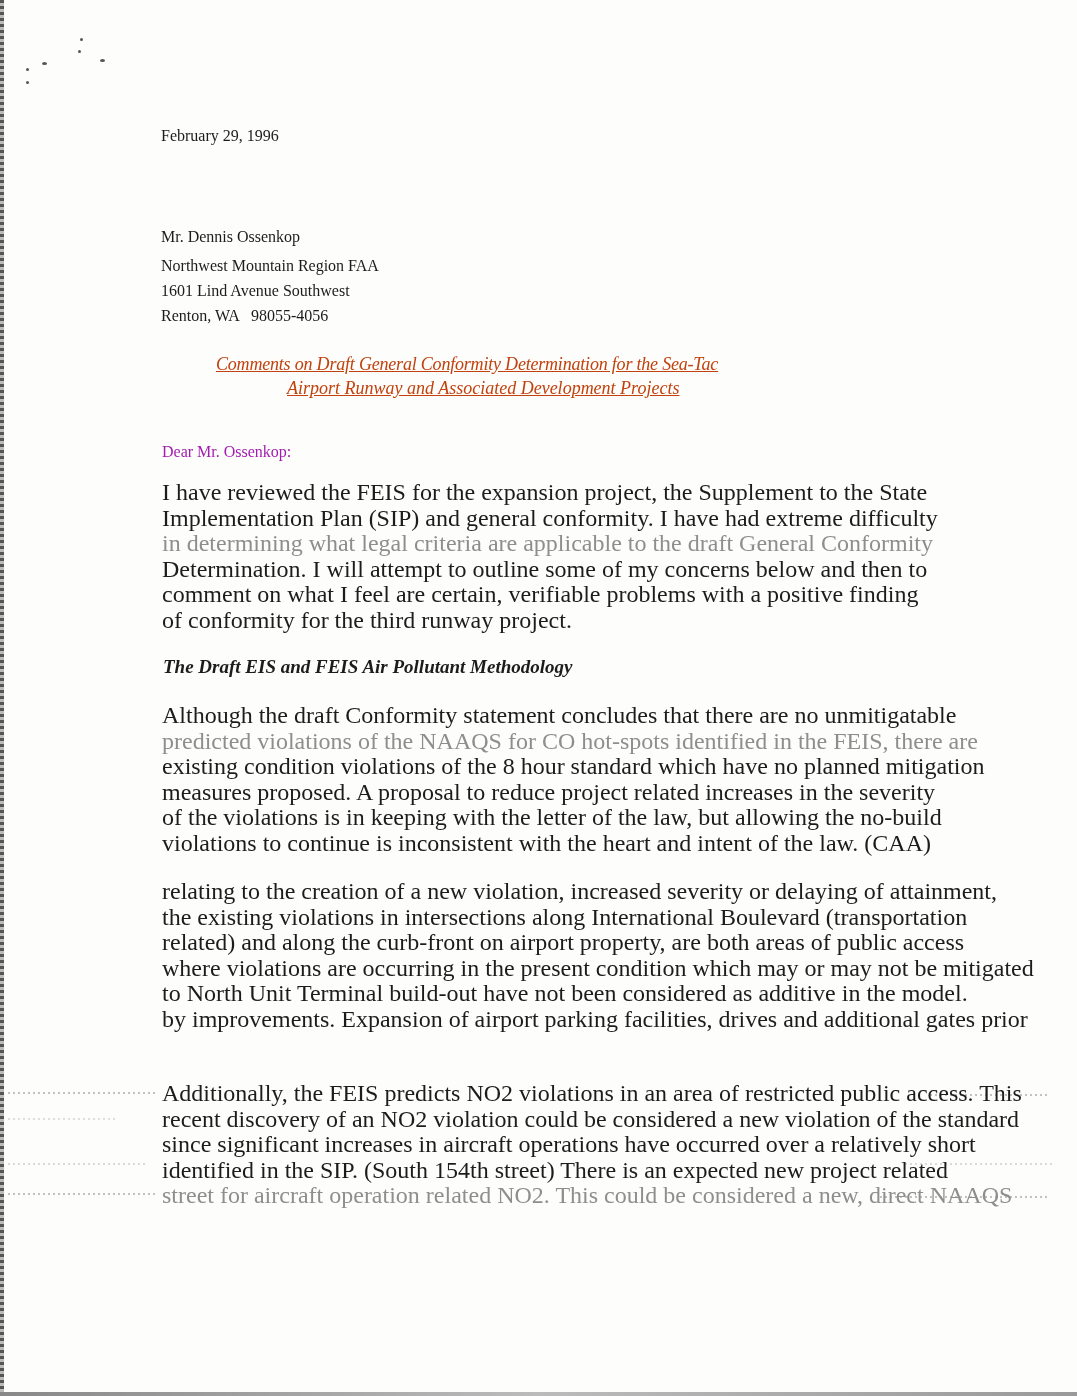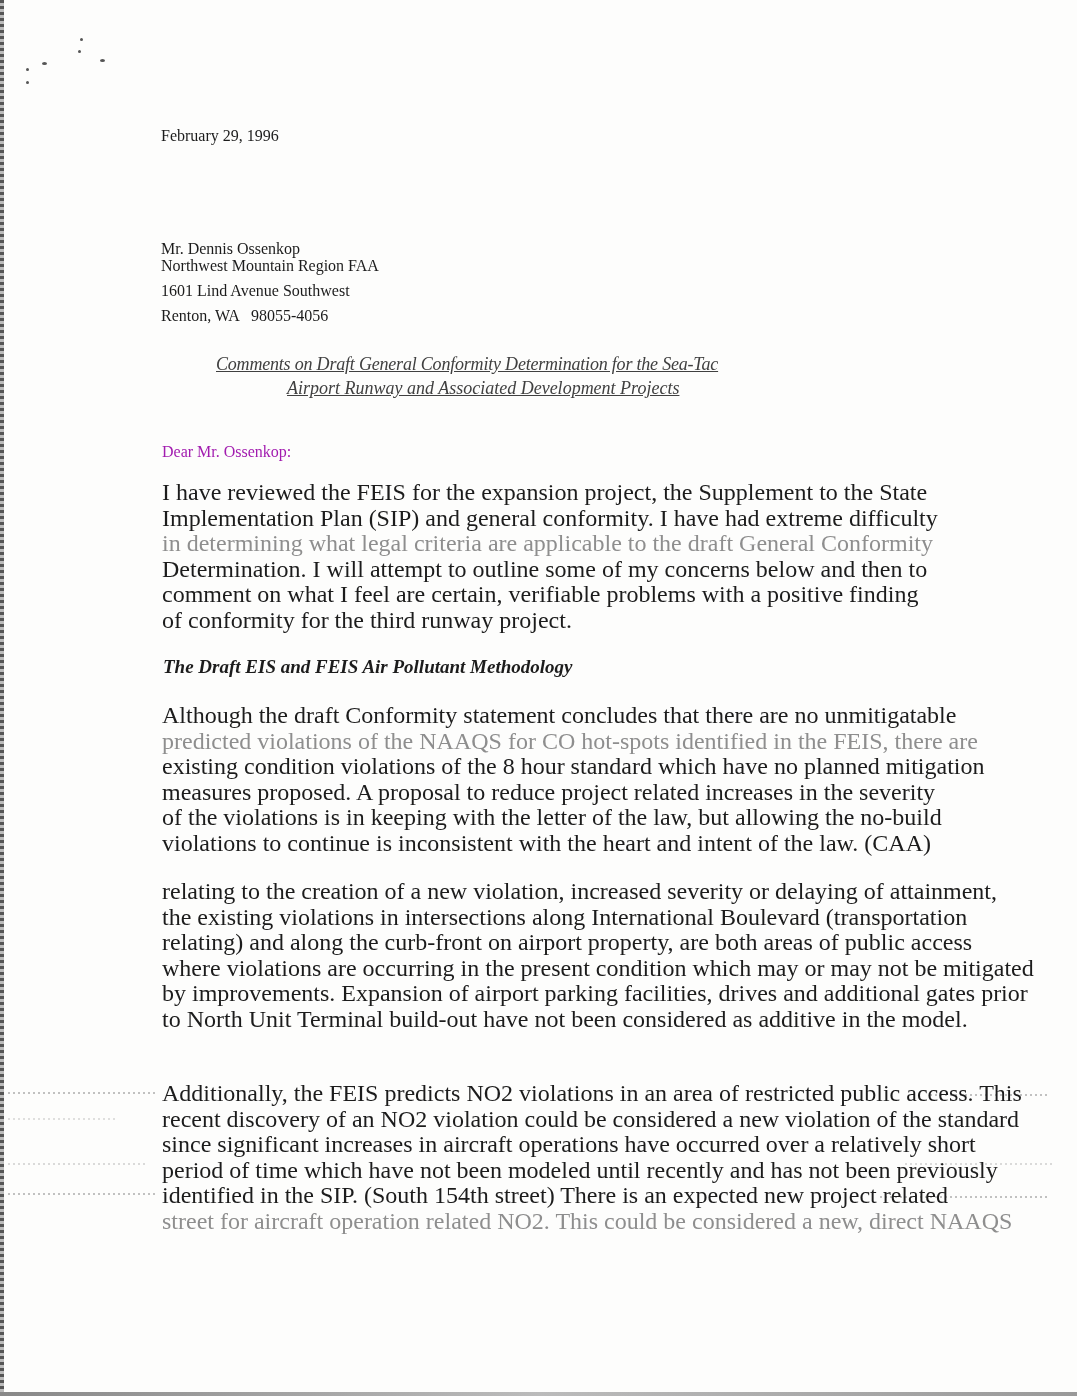--- a/index.html
+++ b/index.html
@@ -20,21 +20,21 @@
   }
   .specks { position: absolute; left: 20px; top: 30px; width: 100px; height: 60px; }
   .speck { position: absolute; width: 3px; height: 3px; background: #555; border-radius: 50%; }
   .line {
     position: absolute; font-size: 16px; line-height: 25px; white-space: nowrap;
   }
   .date { left: 161px; top: 123px; }
   .addr { left: 161px; }
   .subject {
     position: absolute; font-style: italic; font-size: 18px; line-height: 25px;
-    text-decoration: underline; white-space: nowrap; color: #404040;
+    text-decoration: underline; white-space: nowrap; color: #c2410c;
   }
   .salutation { left: 162px; top: 439px; color: #a21caf; }
   .para { position: absolute; left: 162px; font-size: 24px; line-height: 25.5px; white-space: nowrap; }
   .para .ln { display: block; }
   .faint { color: #8e8e8e; }
   .heading {
     position: absolute; left: 163px; top: 656px; font-style: italic; font-weight: bold;
     font-size: 19px; white-space: nowrap;
   }
   .noise {
@@ -53,21 +53,21 @@
   <span class="speck" style="left:60px;top:8px;"></span>
   <span class="speck" style="left:58px;top:20px;"></span>
   <span class="speck" style="left:22px;top:32px;width:5px;"></span>
   <span class="speck" style="left:80px;top:29px;width:5px;"></span>
   <span class="speck" style="left:6px;top:38px;"></span>
   <span class="speck" style="left:6px;top:51px;"></span>
 </div>
 
 <div class="line date">February 29, 1996</div>
 
-<div class="line addr" style="top:236px;">Mr. Dennis Ossenkop</div>
+<div class="line addr" style="top:224px;">Mr. Dennis Ossenkop</div>
 <div class="line addr" style="top:253px;">Northwest Mountain Region FAA</div>
 <div class="line addr" style="top:278px;">1601 Lind Avenue Southwest</div>
 <div class="line addr" style="top:303px; white-space: pre;">Renton, WA   98055-4056</div>
 
 <div class="subject" style="left:216px; top:352px; letter-spacing:-0.2px;">Comments on Draft General Conformity Determination for the Sea-Tac</div>
 <div class="subject" style="left:287px; top:376px;">Airport Runway and Associated Development Projects</div>
 
 <div class="line salutation">Dear Mr. Ossenkop:</div>
 
 <div class="para" style="top:480px;">
@@ -86,34 +86,33 @@
   <span class="ln faint">predicted violations of the NAAQS for CO hot-spots identified in the FEIS, there are</span>
   <span class="ln">existing condition violations of the 8 hour standard which have no planned mitigation</span>
   <span class="ln">measures proposed.  A proposal to reduce project related increases in the severity</span>
   <span class="ln">of the violations is in keeping with the letter of the law, but allowing the no-build</span>
   <span class="ln">violations to continue is inconsistent with the heart and intent of the law. (CAA)</span>
 </div>
 
 <div class="para" style="top:879px;">
   <span class="ln">relating to the creation of a new violation, increased severity or delaying of attainment,</span>
   <span class="ln">the existing violations in intersections along International Boulevard (transportation</span>
-  <span class="ln">relating) and along the curb-front on airport property, are both areas of public access</span>
+  <span class="ln">related) and along the curb-front on airport property, are both areas of public access</span>
   <span class="ln">where violations are occurring in the present condition which may or may not be mitigated</span>
+  <span class="ln">to North Unit Terminal build-out have not been considered as additive in the model.</span>
   <span class="ln">by improvements.  Expansion of airport parking facilities, drives and additional gates prior</span>
-  <span class="ln">to North Unit Terminal build-out have not been considered as additive in the model.</span>
 </div>
 
 <div class="noise" style="left:8px; top:1092px; width:150px;"></div>
 <div class="noise" style="left:930px; top:1094px; width:120px;"></div>
 <div class="noise" style="left:8px; top:1118px; width:110px; opacity:0.3;"></div>
 <div class="noise" style="left:8px; top:1163px; width:140px; opacity:0.35;"></div>
 <div class="noise" style="left:905px; top:1163px; width:150px; opacity:0.35;"></div>
 <div class="noise" style="left:8px; top:1193px; width:150px;"></div>
 <div class="noise" style="left:880px; top:1196px; width:170px;"></div>
 
 <div class="para" style="top:1081px;">
   <span class="ln">Additionally, the FEIS predicts NO2 violations in an area of restricted public access.  This</span>
   <span class="ln">recent discovery of an NO2  violation could be considered a new violation of the standard</span>
   <span class="ln">since significant increases in aircraft operations have occurred over a relatively short</span>
-  <span class="ln">period of time which have not been modeled until recently and has not been previously</span>
   <span class="ln">identified in the SIP. (South 154th street)  There is an expected new project related</span>
   <span class="ln faint">street for aircraft operation related NO2.  This could be considered a new, direct NAAQS</span>
 </div>
 
 </body></html>

